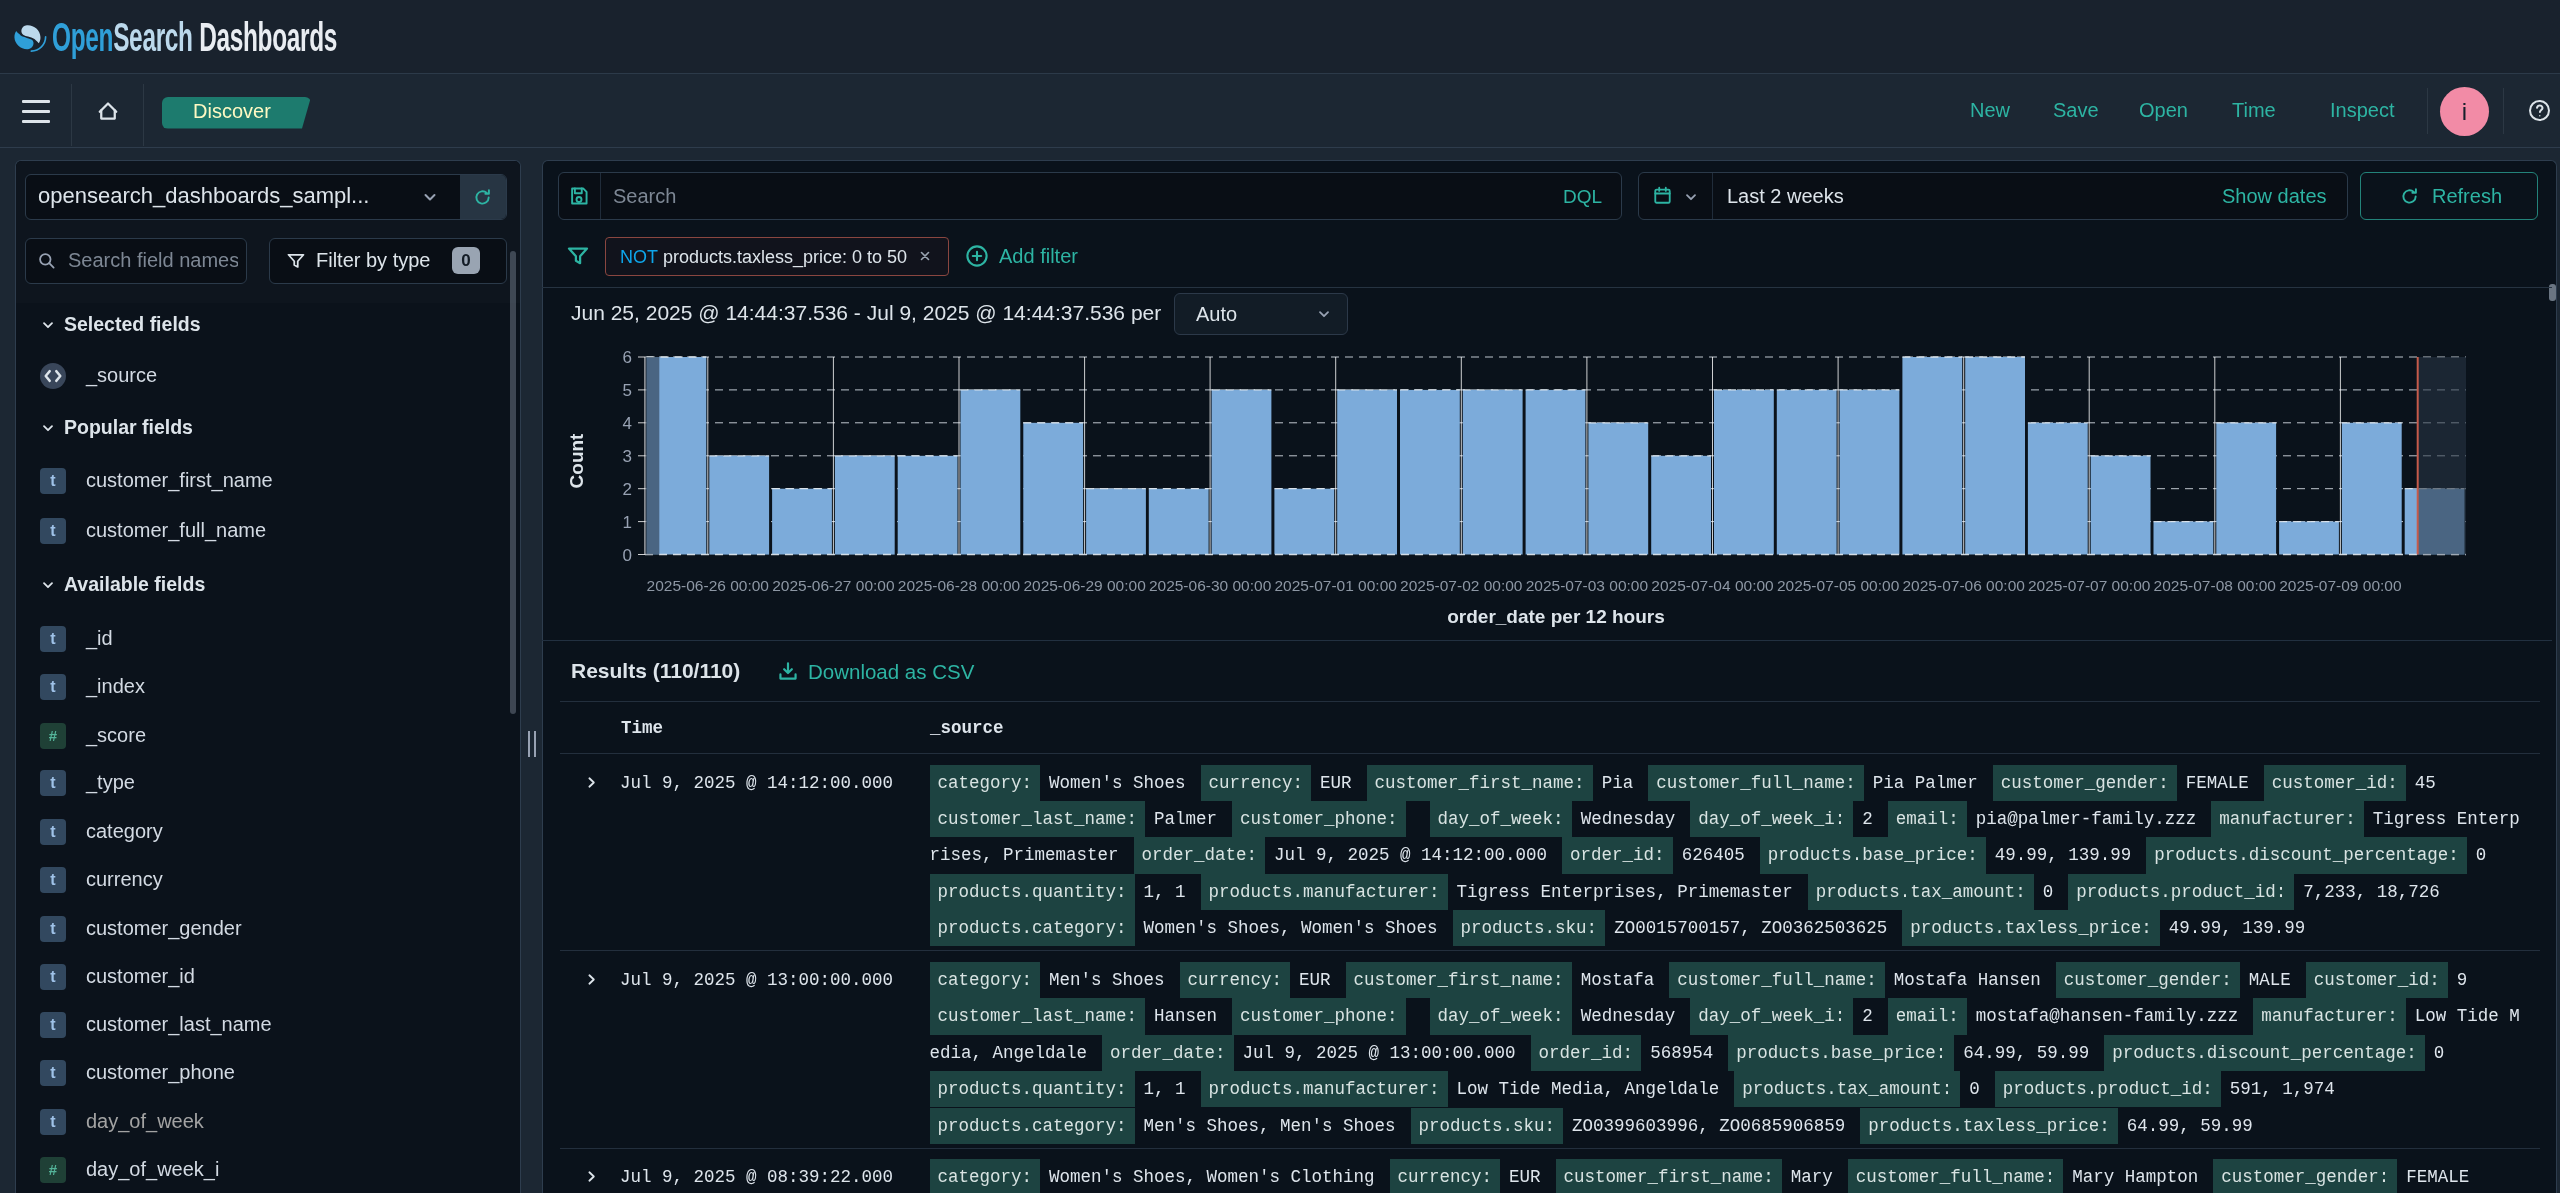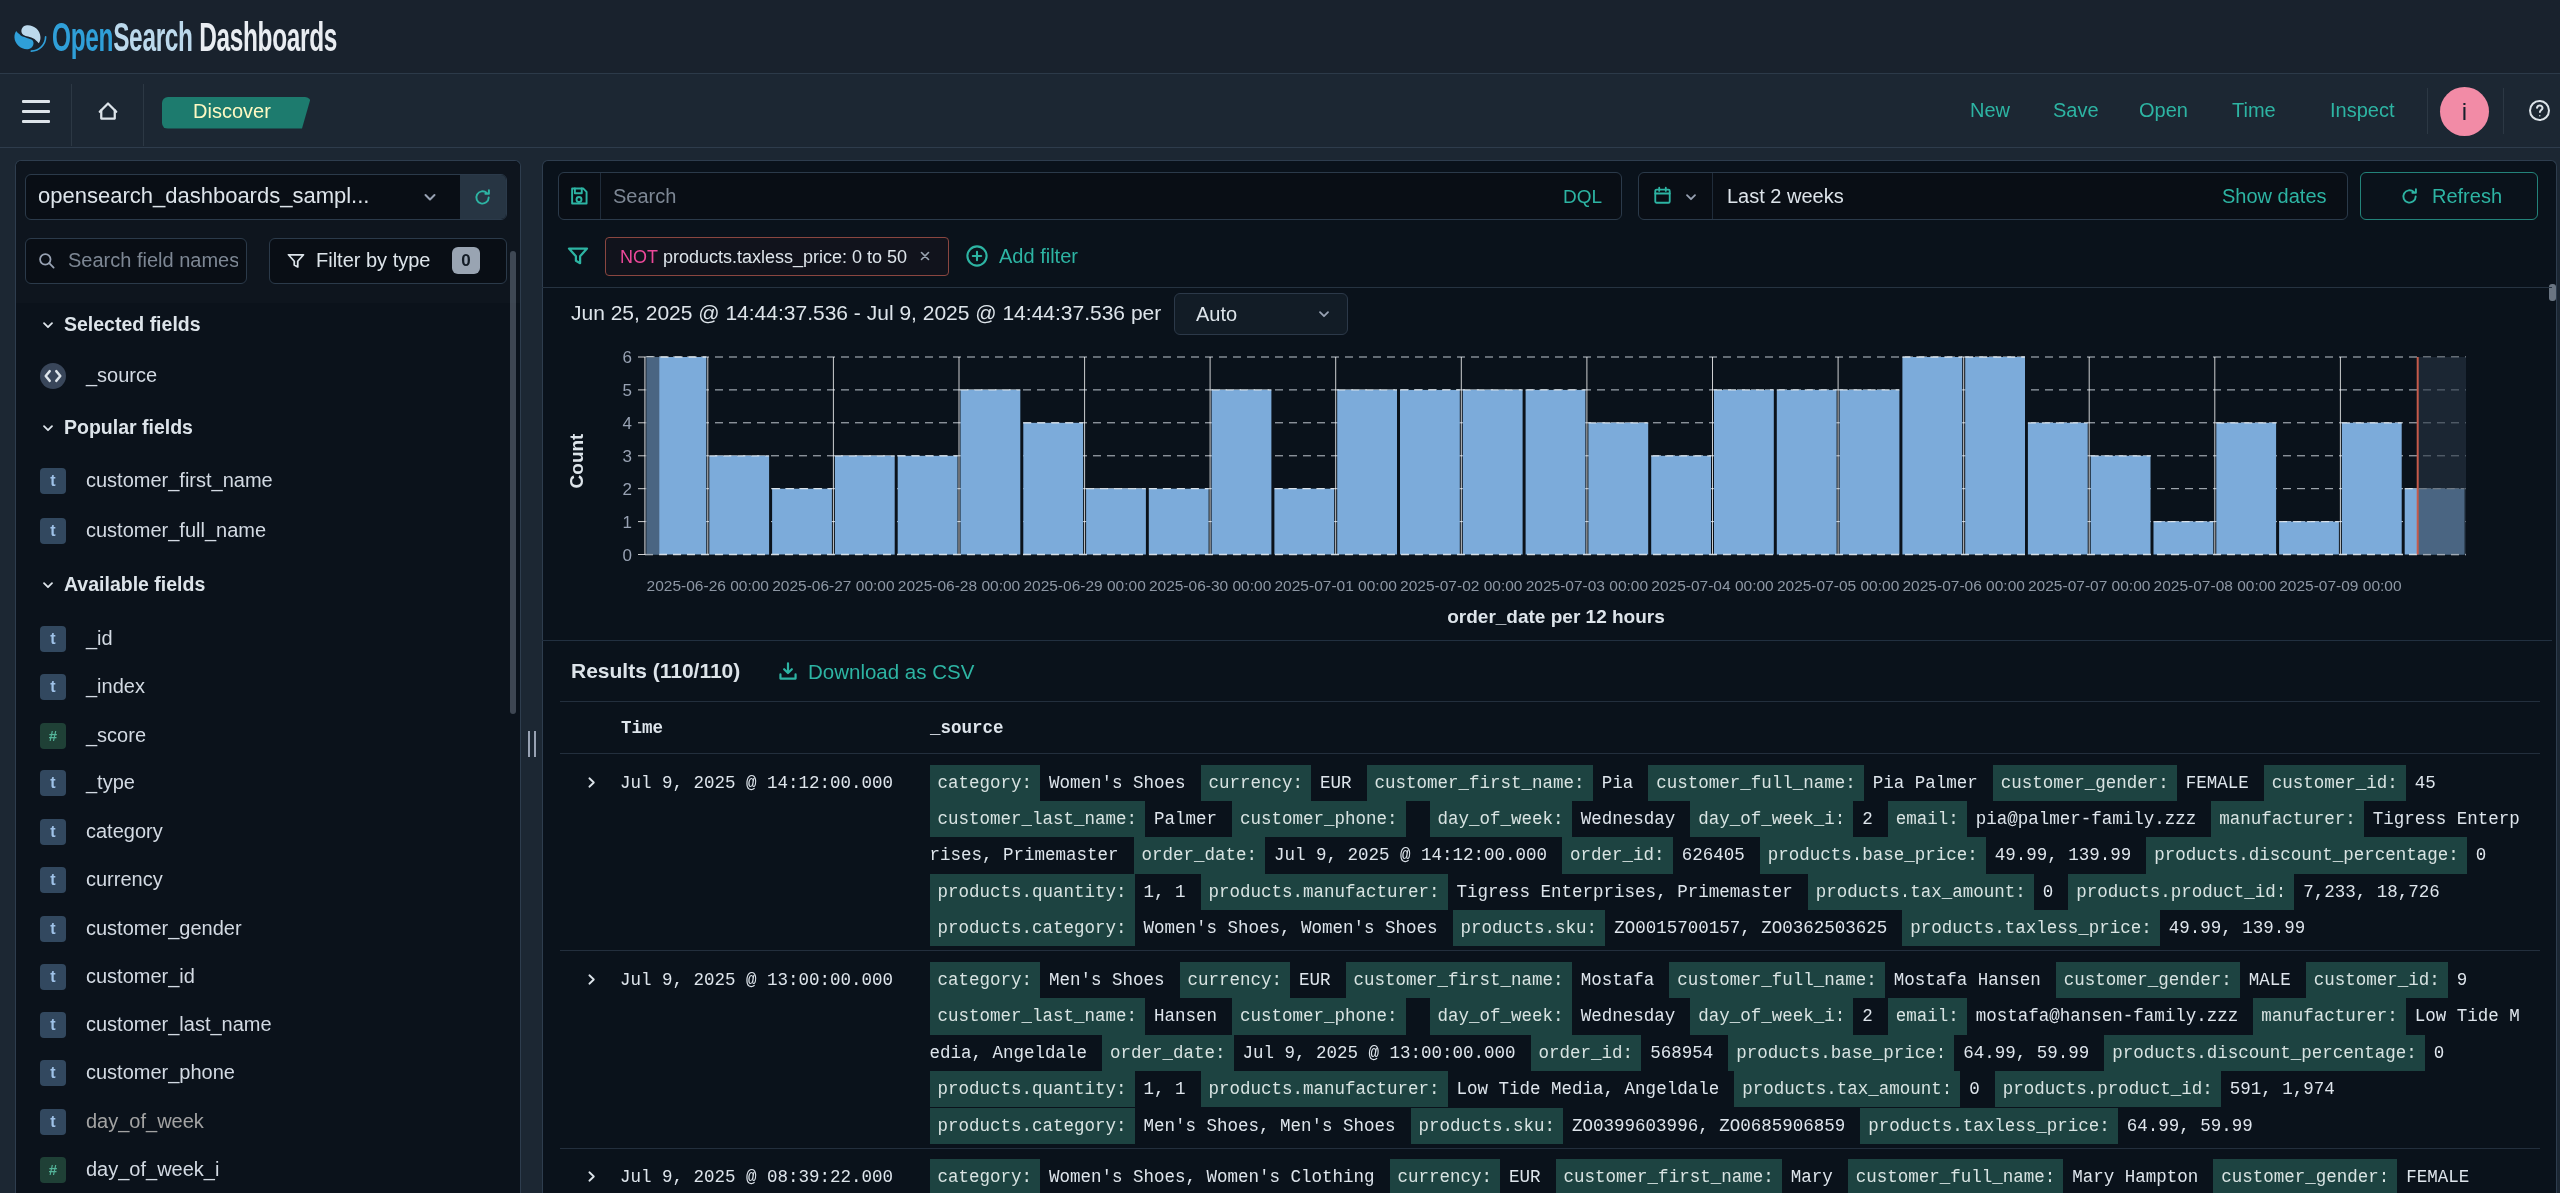--- a/index.html
+++ b/index.html
@@ -153,21 +153,21 @@
 <div style="position:absolute;left:2400px;top:187px;width:19px;height:19px"><svg width="19" height="19" viewBox="0 0 16 16" fill="none" stroke="#2db4a3" stroke-width="1.6" stroke-linecap="round" stroke-linejoin="round" xmlns="http://www.w3.org/2000/svg">
       <path d="M13.2 8a5.2 5.2 0 1 1-1.6-3.8"></path>
       <path d="M13.4 1.8v3h-3"></path>
     </svg></div>
 <div class="abs" style="left:2432px;top:185px;font-size:20px;color:#2db4a3">Refresh</div>
 
 <div style="position:absolute;left:566px;top:244px;width:24px;height:24px"><svg width="24" height="24" viewBox="0 0 16 16" fill="none" stroke="#2db4a3" stroke-width="1.5" stroke-linecap="round" stroke-linejoin="round" xmlns="http://www.w3.org/2000/svg">
       <path d="M2 3h12l-4.6 5.2v4.6l-2.8-1.6V8.2z"></path>
     </svg></div>
 <div class="abs" style="left:605px;top:237px;width:344px;height:39px;border:1px solid #8a4640;border-radius:4px;background:rgba(134,54,48,0.06)"></div>
-<div class="abs" style="left:620px;top:247px;font-size:18px"><span style="color:#ec4899">NOT&nbsp;</span><span style="color:#dde4ea">products.taxless_price: 0 to 50</span></div>
+<div class="abs" style="left:620px;top:247px;font-size:18px"><span style="color:#0ea5e9">NOT&nbsp;</span><span style="color:#dde4ea">products.taxless_price: 0 to 50</span></div>
 <div style="position:absolute;left:917px;top:248px;width:16px;height:16px"><svg width="16" height="16" viewBox="0 0 16 16" fill="none" stroke="#9aa5b2" stroke-width="1.6" stroke-linecap="round" stroke-linejoin="round" xmlns="http://www.w3.org/2000/svg">
       <path d="M4.5 4.5l7 7M11.5 4.5l-7 7"></path>
     </svg></div>
 <div style="position:absolute;left:965px;top:244px;width:24px;height:24px"><svg width="24" height="24" viewBox="0 0 16 16" fill="none" stroke="#2db4a3" stroke-width="1.4" stroke-linecap="round" stroke-linejoin="round" xmlns="http://www.w3.org/2000/svg">
       <circle cx="8" cy="8" r="6.4"></circle>
       <path d="M8 5.2v5.6M5.2 8h5.6"></path>
     </svg></div>
 <div class="abs" style="left:999px;top:245px;font-size:20px;color:#2db4a3">Add filter</div>
 <div class="abs" style="left:542px;top:287px;width:2010px;height:1px;background:#263341"></div>
 

